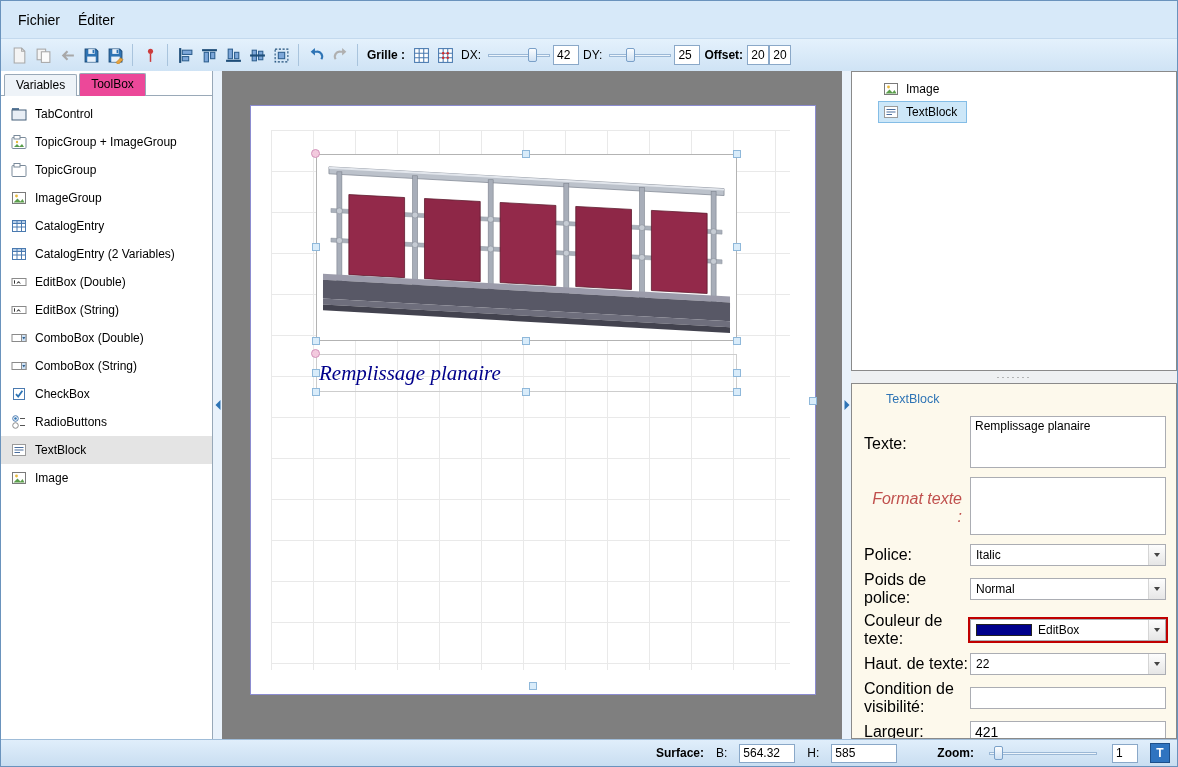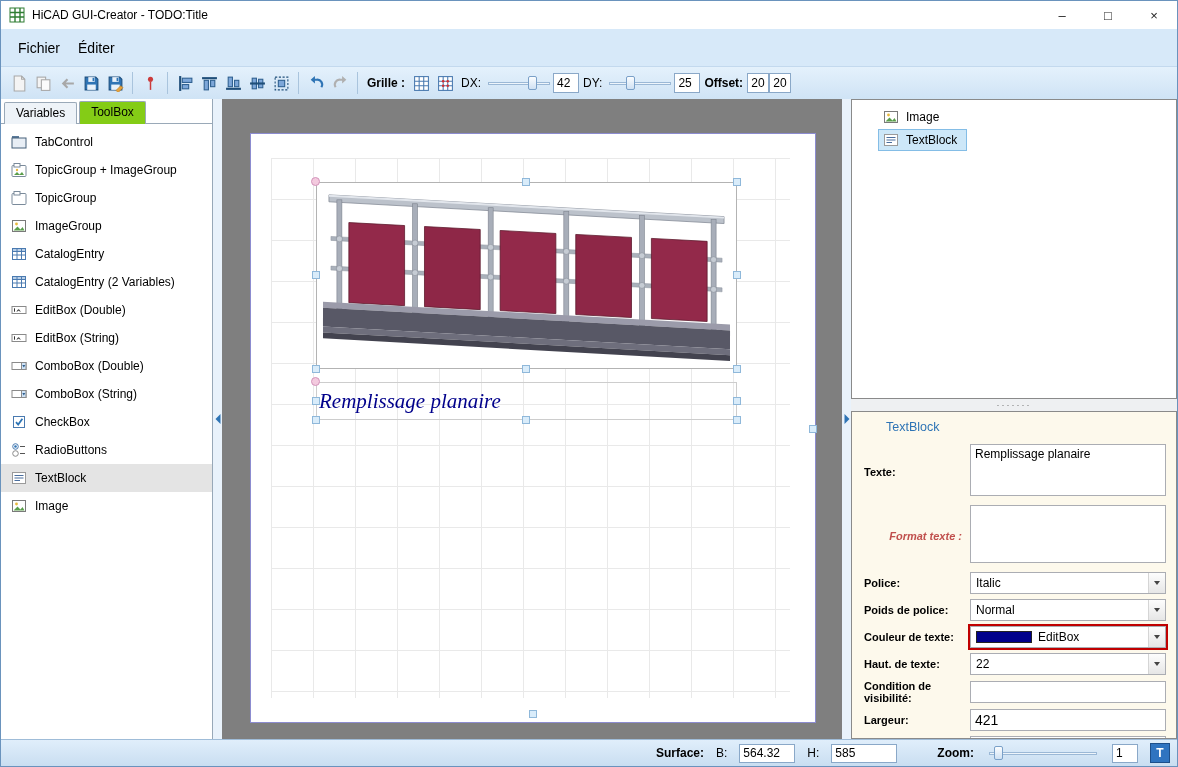--- a/index.html
+++ b/index.html
@@ -36,21 +36,21 @@
                    border:1px solid #7aa0c8; border-radius:2px; }
 
   
   .main { flex:1; min-height:0; display:flex; }
 
   
   .left-panel { width:212px; flex:none; background:#fff; border-right:1px solid #98a8b8; display:flex; flex-direction:column; }
   .tabbar { height:25px; flex:none; display:flex; align-items:flex-end; padding:3px 0 0 3px; border-bottom:1px solid #9aa9b8; background:#fff; }
   .tab { font-size:12px; padding:3px 11px 4px; border:1px solid #9aa9b8; border-bottom:none;
          background:#eef3f8; margin-right:2px; border-radius:2px 2px 0 0; margin-bottom:-1px; }
-  .tab.active { background:#84cc16; padding-bottom:5px; }
+  .tab.active { background:#ec4899; padding-bottom:5px; }
   .toolbox { flex:1; padding-top:4px; overflow:hidden; }
   .tb-item { height:28px; display:flex; align-items:center; gap:8px; padding-left:10px; font-size:12px; }
   .tb-item.selected { background:#e4e4e4; }
   .tbi { width:16px; height:16px; flex:none; }
 
   
   .vsplit { width:9px; flex:none; background:#e9f2fb; position:relative; }
   .vsplit .arr { position:absolute; top:50%; left:50%; transform:translate(-50%,-50%); width:0; height:0;
                  border-top:5px solid transparent; border-bottom:5px solid transparent; }
   .vsplit.l .arr { border-right:5px solid #2e74b5; }
@@ -78,21 +78,21 @@
   .tree { height:300px; flex:none; background:#fff; border:1px solid #8a8a8a; padding-top:5px; overflow:hidden; }
   .tree-item { display:flex; align-items:center; gap:7px; width:fit-content; margin:1px 0 1px 26px;
                padding:2px 9px 2px 4px; font-size:12px; border:1px solid transparent; }
   .tree-item.selected { background:#cde7f8; border-color:#84bde6; }
   .hsplit { height:12px; flex:none; display:flex; align-items:center; justify-content:center; background:#eef0f2; }
   .grip { color:#6a6a6a; font-size:9px; letter-spacing:2px; line-height:6px; }
   .props { flex:1; background:#fdf9ec; border:1px solid #8a8a8a; border-top:1px solid #8a8a8a;
            padding:8px 10px 8px 12px; overflow:hidden; }
   .props-title { color:#2e74b5; font-size:12.5px; margin:0 0 10px 22px; }
   .prow { display:flex; align-items:center; margin-bottom:5px; }
-  .plabel { width:106px; flex:none; font-size:11px; color:#000;font-weight:bold; }
+  .plabel { width:106px; flex:none; font-size:16px; color:#000; }
   .plabel.format { color:#c0504d; font-style:italic; text-align:right; padding-right:8px; }
   .pfield { flex:1; min-width:0; }
   .pta { width:100%; border:1px solid #abadb3; background:#fff; font-size:12px; padding:2px 4px;
          resize:none; overflow:hidden; }
   .pta.h52 { height:52px; } .pta.h58 { height:58px; }
   .combo { height:22px; border:1px solid #abadb3; background:#fff; display:flex; align-items:center;
            padding-left:5px; font-size:12px; }
   .combo-val { flex:1; overflow:hidden; white-space:nowrap; }
   .dd { width:17px; height:100%; flex:none; display:flex; align-items:center; justify-content:center;
         border-left:1px solid #d5d5d5; background:linear-gradient(#fdfdfd,#e6e6e6); }
@@ -235,37 +235,20 @@
       </symbol>
 <symbol id="i-text" viewBox="0 0 16 16">
         <rect x="1.5" y="2.5" width="13" height="11" fill="#fff" stroke="#9a9a9a"></rect>
         <path d="M3.5 5.5h9M3.5 8h9M3.5 10.5h5.5" stroke="#4a6e9e" stroke-width="1.2" fill="none"></path>
       </symbol>
 </defs>
 </svg>
 
 <div class="window">
 
-  <div class="titlebar">
-    <svg class="app-icon">
-        <use href="#i-app"></use>
-      </svg>
-    <span class="win-title">HiCAD GUI-Creator - TODO:Title</span>
-    <div class="win-controls">
-      <button class="win-btn">
-          <span>–</span>
-        </button>
-      <button class="win-btn">
-          <span>□</span>
-        </button>
-      <button class="win-btn">
-          <span>×</span>
-        </button>
-    </div>
-  </div>
 
   <div class="menubar">
     <span class="menu-item">Fichier</span>
     <span class="menu-item">Éditer</span>
   </div>
 
   <div class="toolbar">
     <button class="tbtn">
         <svg>
           <use href="#i-new"></use>

